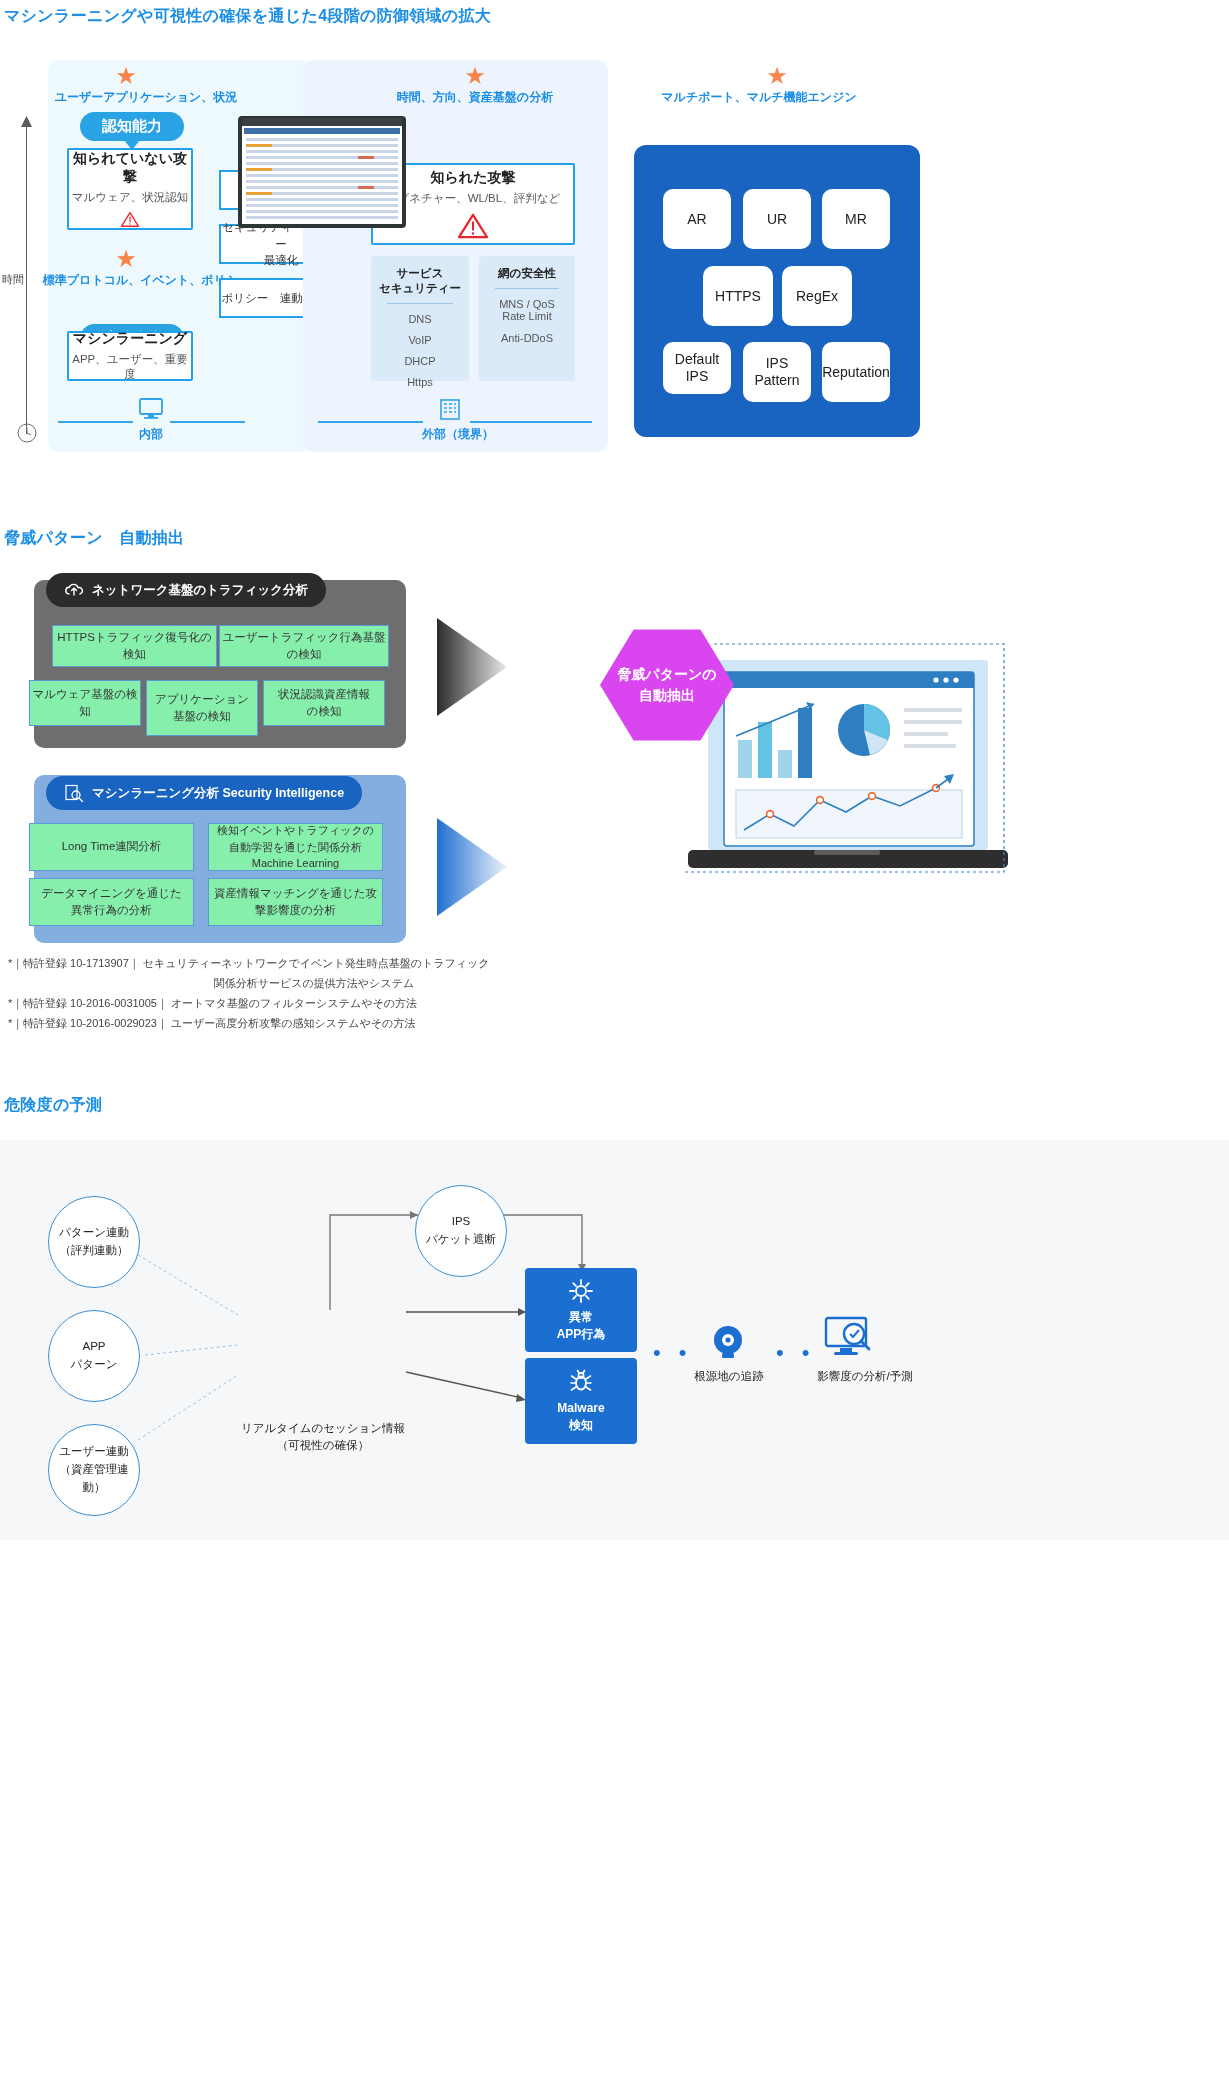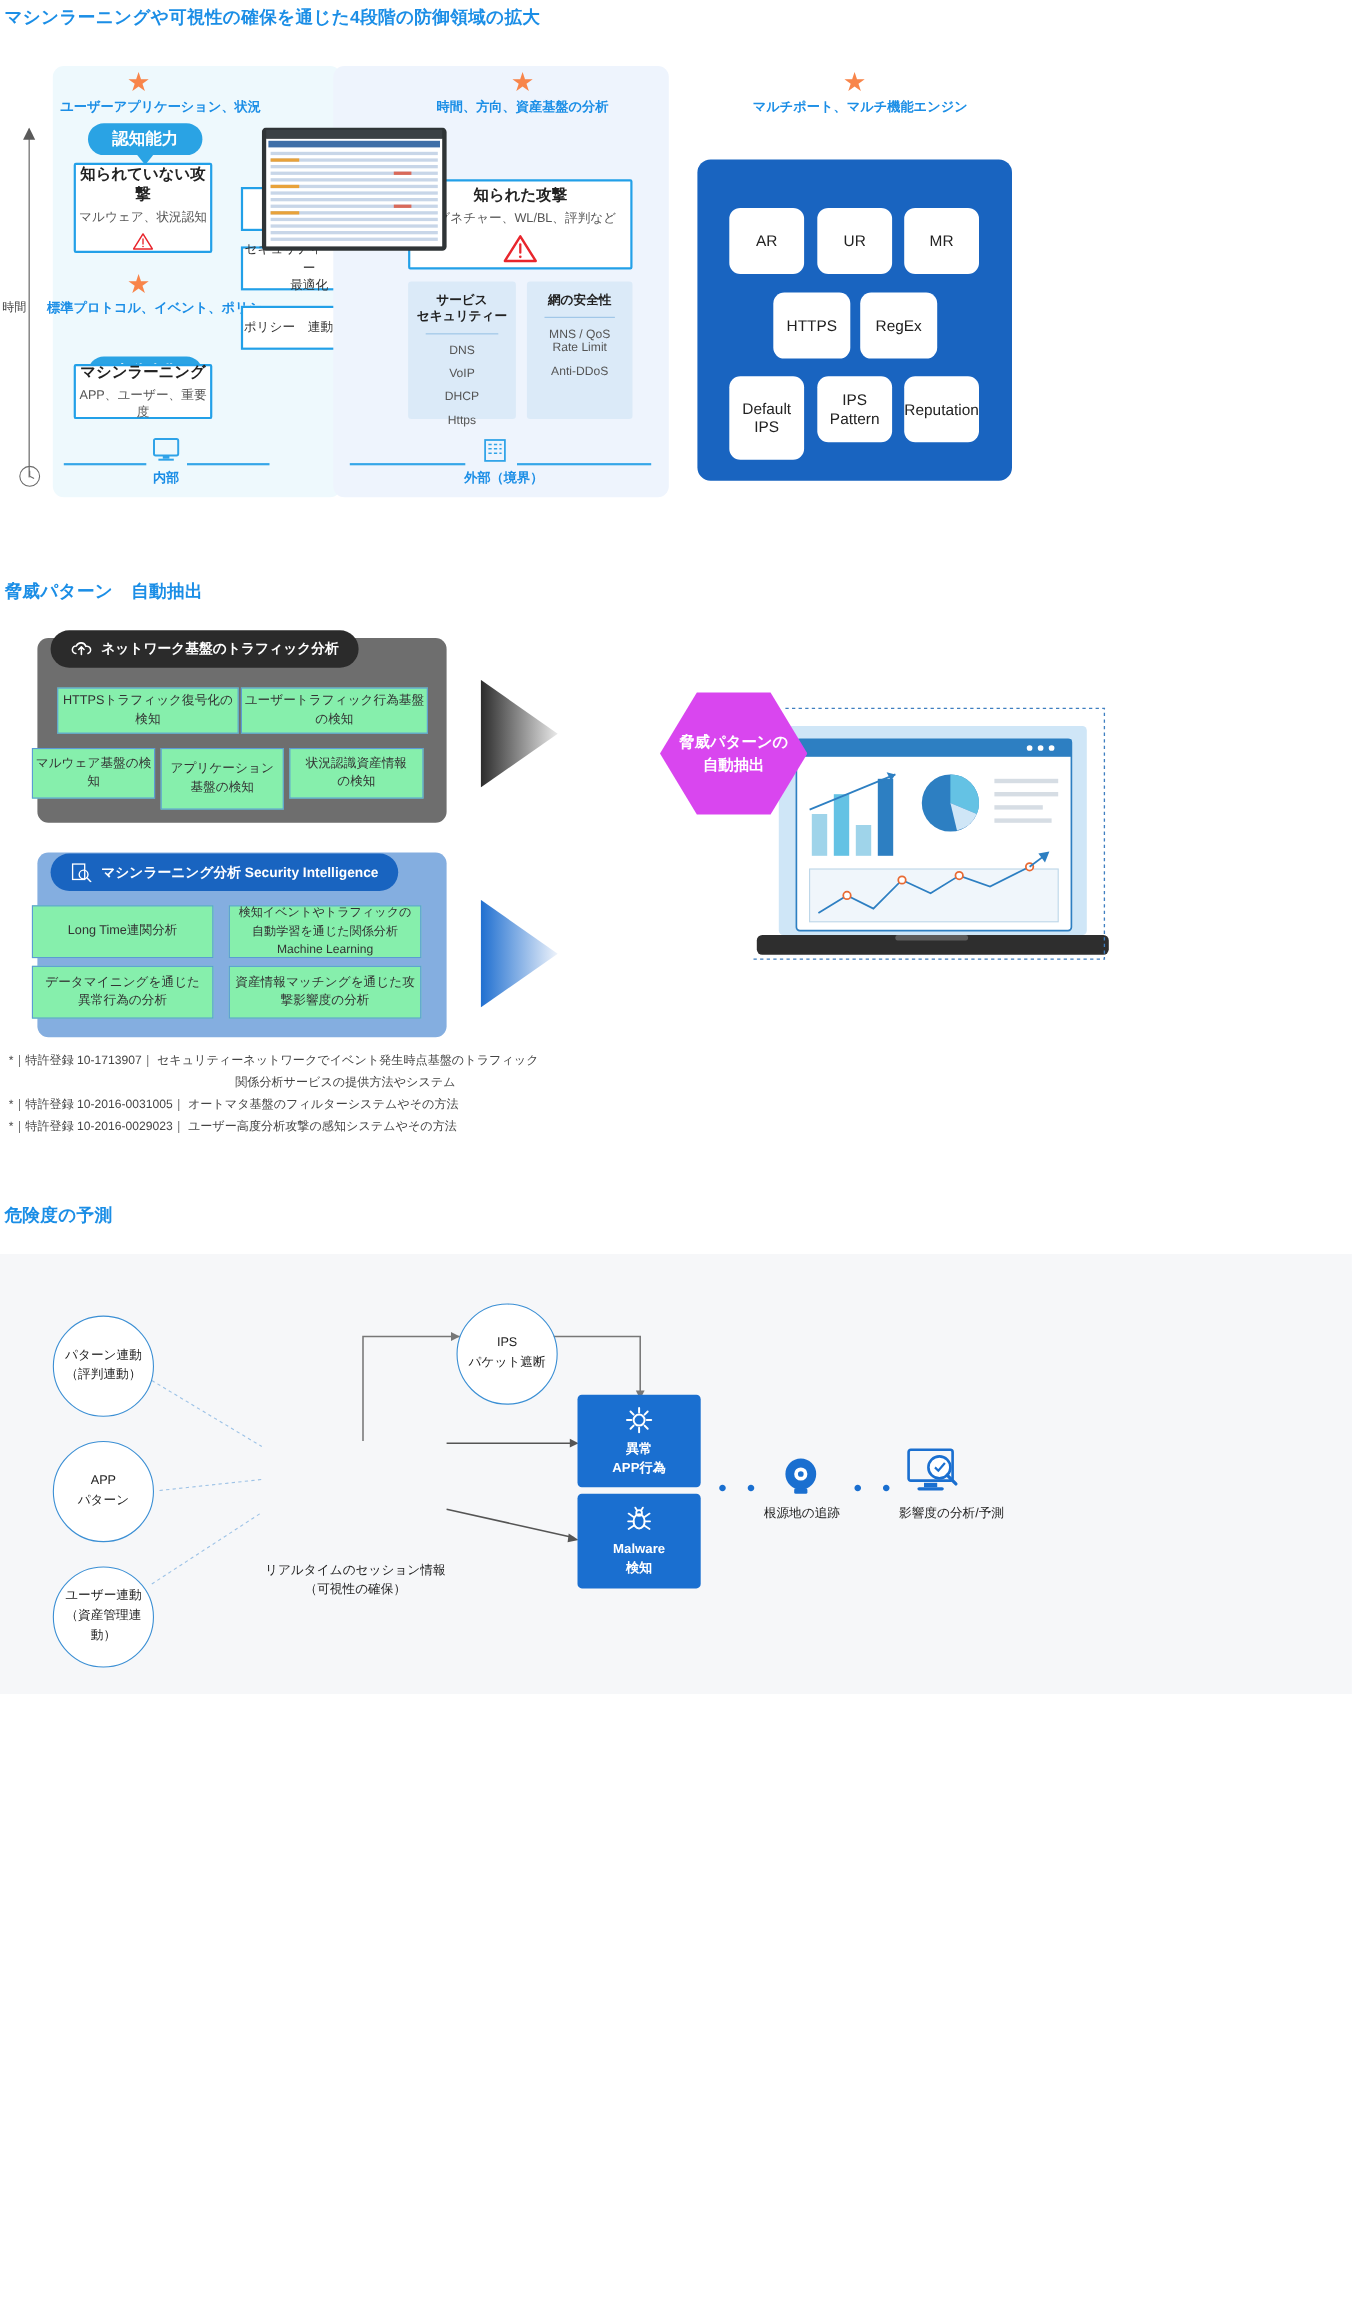--- a/index.html
+++ b/index.html
@@ -212,30 +212,30 @@
 
 <svg class="abs" style="left:437px; top:398px;" width="26" height="24">
   <rect x="4" y="2" width="18" height="19" fill="none" stroke="#2fa3e8" stroke-width="1.6"></rect>
   <path d="M7 6h3M12 6h3M17 6h2M7 10h3M12 10h3M17 10h2M7 14h3M12 14h3M17 14h2" stroke="#2fa3e8" stroke-width="1.4"></path>
 </svg>
 <div class="baseline" style="left:318px; top:421px; width:105px;"></div>
 <div class="baseline" style="left:470px; top:421px; width:122px;"></div>
 <div class="zonelbl" style="left:408px; top:426px; width:100px;">外部（境界）</div>
 
 <div class="star abs" style="left:764px; top:63px;"></div>
-<div class="cap abs" style="left:658px; top:89px; width:248px;">マルチポート、マルチ機能エンジン</div>
+<div class="cap abs" style="left:635px; top:89px; width:248px;">マルチポート、マルチ機能エンジン</div>
 <div class="pill dark abs" style="left:720px; top:108px; width:114px;">性能強化</div>
 
 <div class="engpanel" style="left:634px; top:145px; width:286px; height:292px;"></div>
 <div class="engchip" style="left:663px; top:189px; width:68px; height:60px;">AR</div>
 <div class="engchip" style="left:743px; top:189px; width:68px; height:60px;">UR</div>
 <div class="engchip" style="left:822px; top:189px; width:68px; height:60px;">MR</div>
 <div class="engchip" style="left:703px; top:266px; width:70px; height:60px;">HTTPS</div>
 <div class="engchip" style="left:782px; top:266px; width:70px; height:60px;">RegEx</div>
-<div class="engchip" style="left:663px; top:342px; width:68px; height:76px; white-space:pre-line;">Default
+<div class="engchip" style="left:663px; top:342px; width:68px; height:52px; white-space:pre-line;">Default
 IPS</div>
 <div class="engchip" style="left:743px; top:342px; width:68px; height:60px; white-space:pre-line;">IPS
 Pattern</div>
 <div class="engchip" style="left:822px; top:342px; width:68px; height:60px;">Reputation</div>
 
 <div class="sec-title" style="left:4px; top:528px;">脅威パターン　自動抽出</div>
 
 <div class="grayblock" style="left:34px; top:580px; width:372px; height:168px;"></div>
 <div class="tagdark" style="left:46px; top:573px;">
   <svg width="20" height="16" viewBox="0 0 20 16">

